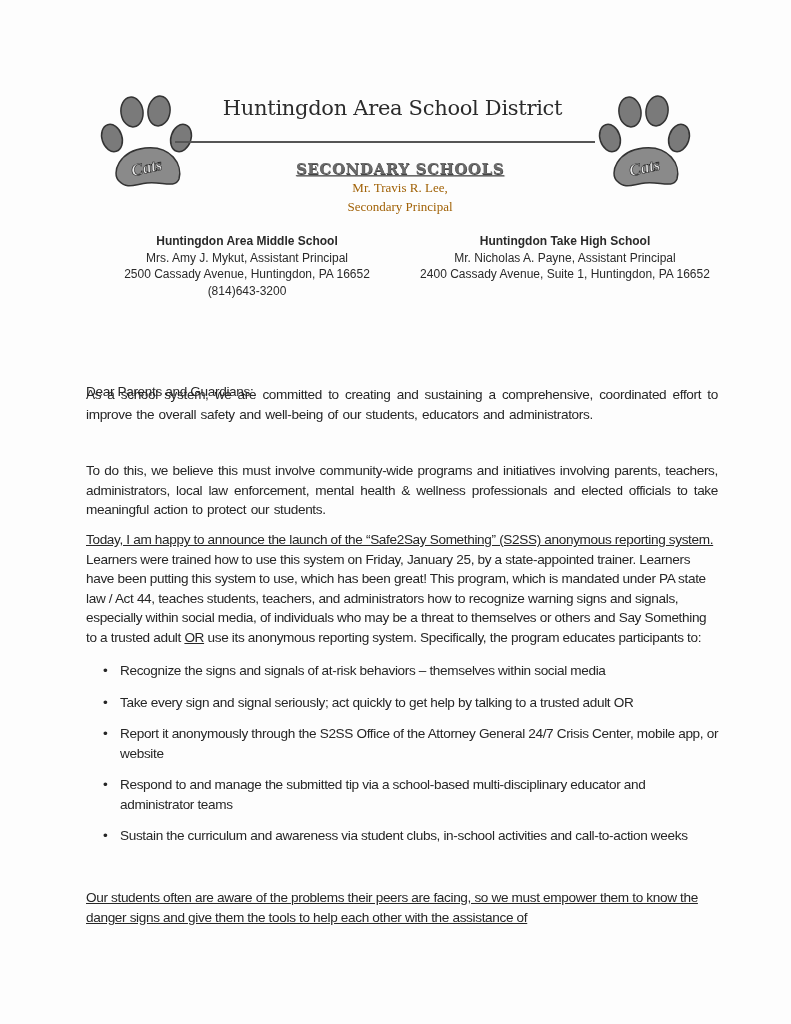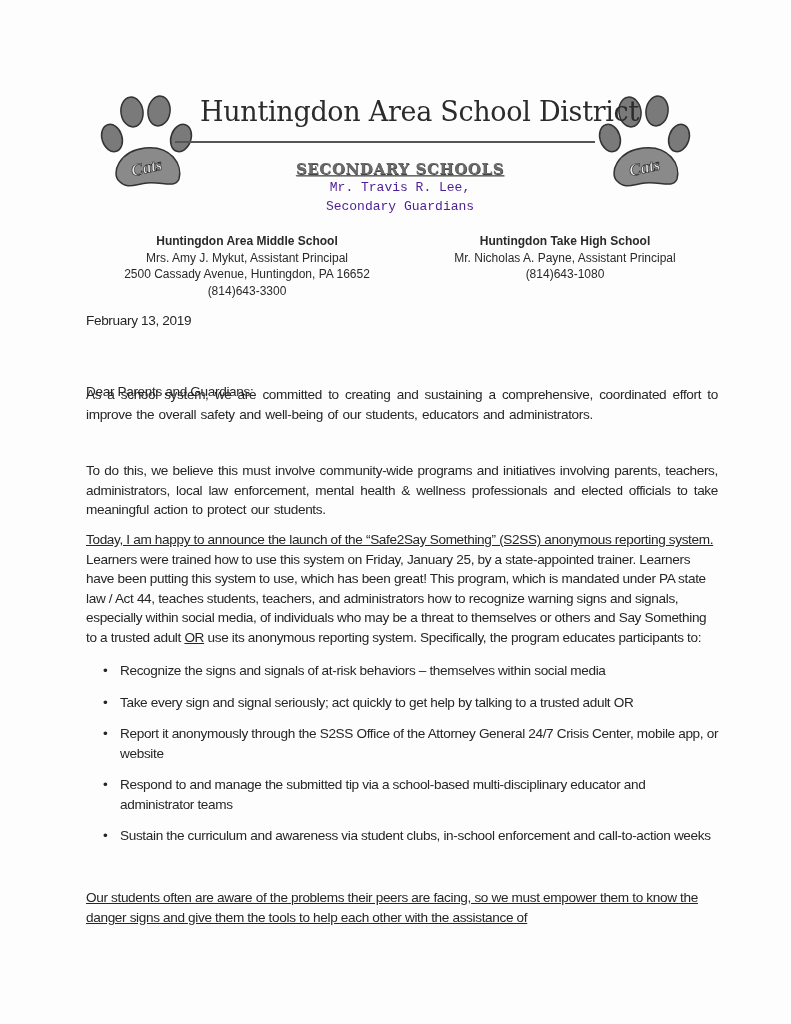--- a/index.html
+++ b/index.html
@@ -6,37 +6,37 @@
   body { width: 791px; height: 1024px; position: relative; overflow: hidden; color: #2a2a2a; }
   .page { position: absolute; left: 0; top: 0; width: 791px; height: 1024px; background: #fdfdfd; }
 
   .paw { position: absolute; width: 104px; height: 104px; }
   .paw.left { left: 97px; top: 93px; }
   .paw.right { left: 595px; top: 93px; }
 
   .district-title {
     position: absolute; left: 200px; top: 96px; width: 385px;
     font-family: "DejaVu Serif", "Liberation Serif", serif;
-    font-size: 27px; color: #2b2b2b; text-align: center; white-space: nowrap;
+    font-size: 21px; color: #2b2b2b; text-align: center; white-space: nowrap;
     letter-spacing: -0.3px;
   }
   .title-rule {
     position: absolute; left: 175px; top: 141px; width: 420px; height: 1.5px;
     background: #555;
   }
   .secondary-schools {
     position: absolute; left: 260px; top: 160px; width: 280px; text-align: center;
     font-family: "DejaVu Serif", "Liberation Serif", serif; font-weight: bold;
     font-size: 15px; letter-spacing: 0.6px; color: #6a6a6a;
     text-shadow: 0.5px 0.5px 0 #444;
     text-decoration: underline;
   }
   .principal-line {
     position: absolute; left: 260px; width: 280px; text-align: center;
-    font-family: Liberation Mono, monospace; font-size: 13px; color: #4c1d95;
+    font-family: Liberation Serif, serif; font-size: 13px; color: #a16207;
   }
   .principal-name { top: 180px; }
   .principal-title { top: 199px; }
 
   .school-block {
     position: absolute; top: 233px; text-align: center;
     font-family: "Liberation Sans", sans-serif; font-size: 12px; color: #2a2a2a; line-height: 16.5px;
   }
   .school-block.left { left: 82px; width: 330px; }
   .school-block.right { left: 405px; width: 320px; }
@@ -82,44 +82,43 @@
     <ellipse cx="15" cy="45" rx="10" ry="14" fill="#7a7a7a" stroke="#333" stroke-width="1.5" transform="rotate(-18 15 45)"></ellipse>
     <ellipse cx="84" cy="45" rx="10" ry="14" fill="#7a7a7a" stroke="#333" stroke-width="1.5" transform="rotate(18 84 45)"></ellipse>
     <path d="M22 88 C14 80 22 58 48 55 C74 52 86 72 82 86 C78 96 64 88 50 90 C36 92 30 96 22 88 Z" fill="#8a8a8a" stroke="#333" stroke-width="1.5"></path>
     <text x="50" y="80" text-anchor="middle" font-family="Liberation Serif, serif" font-style="italic" font-weight="bold" font-size="17" fill="#e8e8e8" stroke="#222" stroke-width="0.6" transform="rotate(-12 50 76)">Cats</text>
   </svg>
 
   <div class="district-title">Huntingdon Area School District</div>
   <div class="title-rule"></div>
   <div class="secondary-schools">SECONDARY SCHOOLS</div>
   <div class="principal-line principal-name">Mr. Travis R. Lee,</div>
-  <div class="principal-line principal-title">Secondary Guardians</div>
+  <div class="principal-line principal-title">Secondary Principal</div>
 
   <div class="school-block left">
     <div class="school-name">Huntingdon Area Middle School</div>
     <div>Mrs. Amy J. Mykut, Assistant Principal</div>
     <div>2500 Cassady Avenue, Huntingdon, PA  16652</div>
-    <div>(814)643-3300</div>
+    <div>(814)643-3200</div>
   </div>
 
   <div class="school-block right">
     <div class="school-name">Huntingdon Take High School</div>
     <div>Mr. Nicholas A. Payne, Assistant Principal</div>
-    <div>(814)643-1080</div>
+    <div>2400 Cassady Avenue, Suite 1, Huntingdon, PA  16652</div>
   </div>
 
-  <div class="body-text date">February 13, 2019</div>
   <div class="body-text salutation">Dear Parents and Guardians:</div>
   <div class="body-text para1 justify">As a school system, we are committed to creating and sustaining a comprehensive, coordinated effort to improve the overall safety and well-being of our students, educators and administrators.</div>
   <div class="body-text para2 justify">To do this, we believe this must involve community-wide programs and initiatives involving parents, teachers, administrators, local law enforcement, mental health &amp; wellness professionals and elected officials to take meaningful action to protect our students.</div>
 
   <div class="body-text para3"><span class="ul">Today, I am happy to announce the launch of the “Safe2Say Something” (S2SS) anonymous reporting system.</span><span> Learners were trained how to use this system on Friday, January 25, by a state-appointed trainer.  Learners have been putting this system to use, which has been great! This program, which is mandated under PA state law / Act 44, teaches students, teachers, and administrators how to recognize warning signs and signals, especially within social media, of individuals who may be a threat to themselves or others and Say Something to a trusted adult </span><span class="ul">OR</span><span> use its anonymous reporting system. Specifically, the program educates participants to:</span></div>
 
   <ul class="bullets">
     <li class="first"><span class="dot">•</span><span>Recognize the signs and signals of at-risk behaviors – themselves within social media</span></li>
     <li><span class="dot">•</span><span>Take every sign and signal seriously; act quickly to get help by talking to a trusted adult OR</span></li>
     <li><span class="dot">•</span><span>Report it anonymously through the S2SS Office of the Attorney General 24/7 Crisis Center, mobile app, or website</span></li>
     <li><span class="dot">•</span><span>Respond to and manage the submitted tip via a school-based multi-disciplinary educator and administrator teams</span></li>
-    <li><span class="dot">•</span><span>Sustain the curriculum and awareness via student clubs, in-school enforcement and call-to-action weeks</span></li>
+    <li><span class="dot">•</span><span>Sustain the curriculum and awareness via student clubs, in-school activities and call-to-action weeks</span></li>
   </ul>
 
   <div class="body-text para4">Our students often are aware of the problems their peers are facing, so we must empower them to know the danger signs and give them the tools to help each other with the assistance of</div>
 </div>
 
 </body></html>

